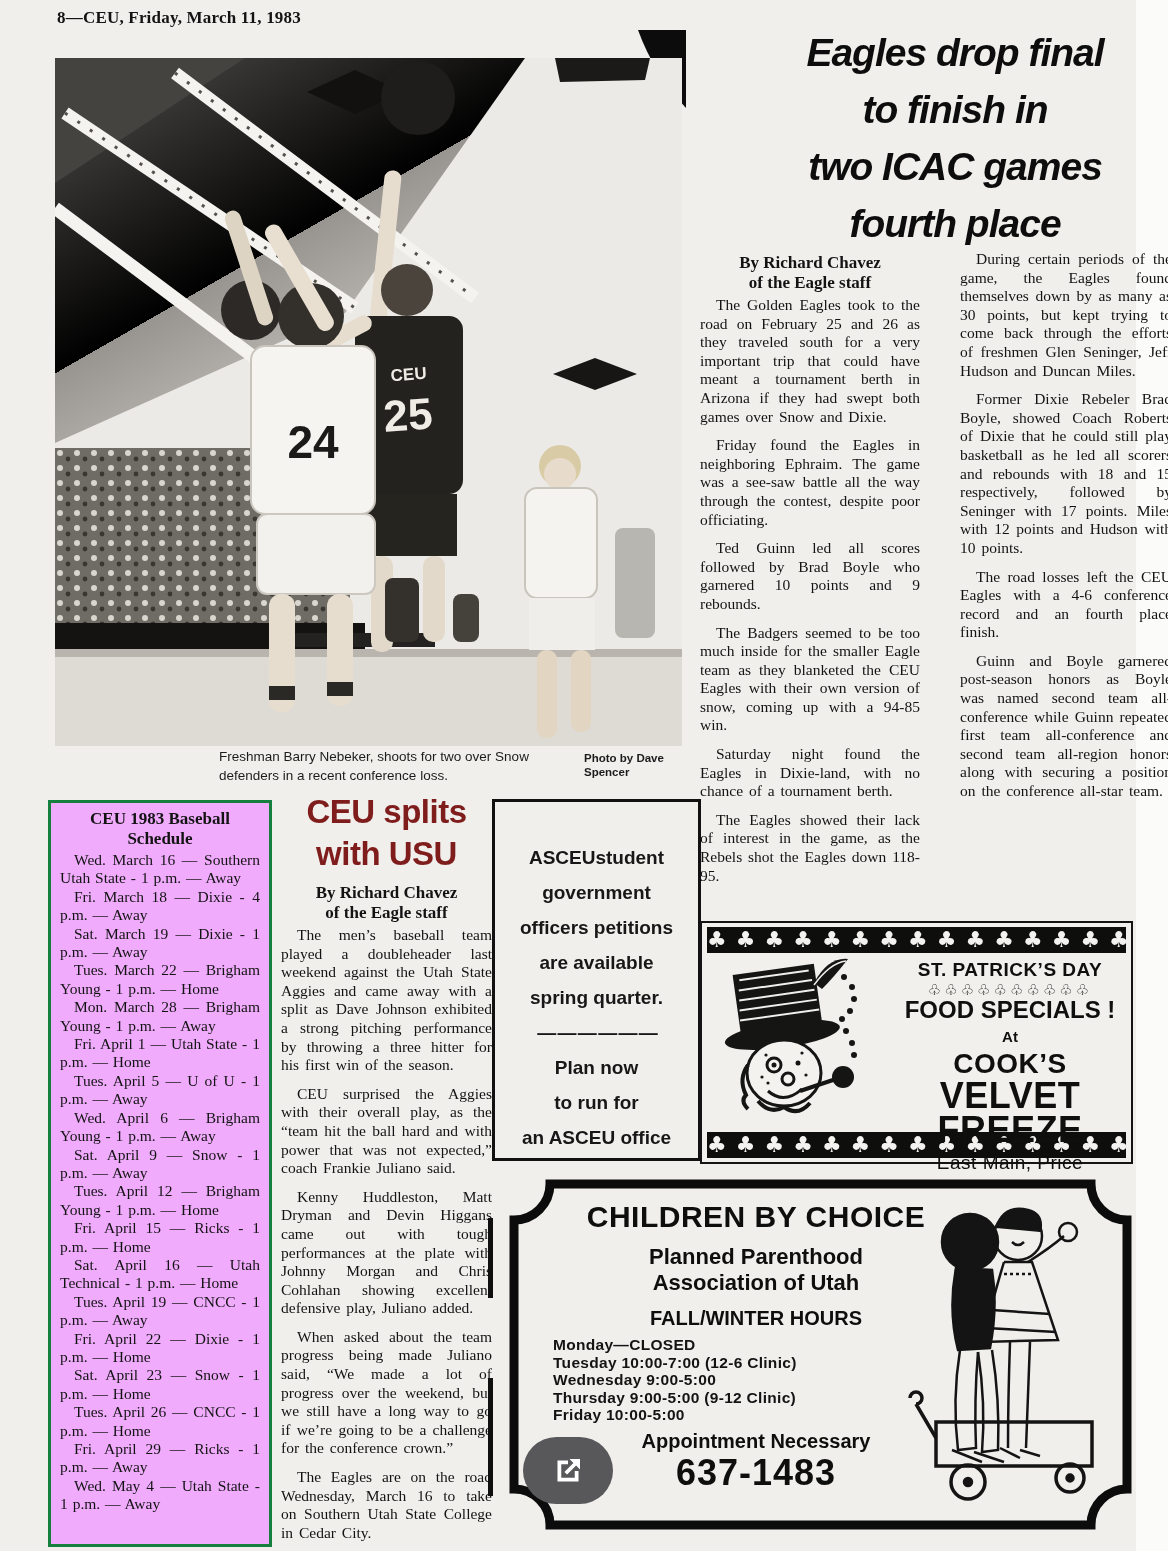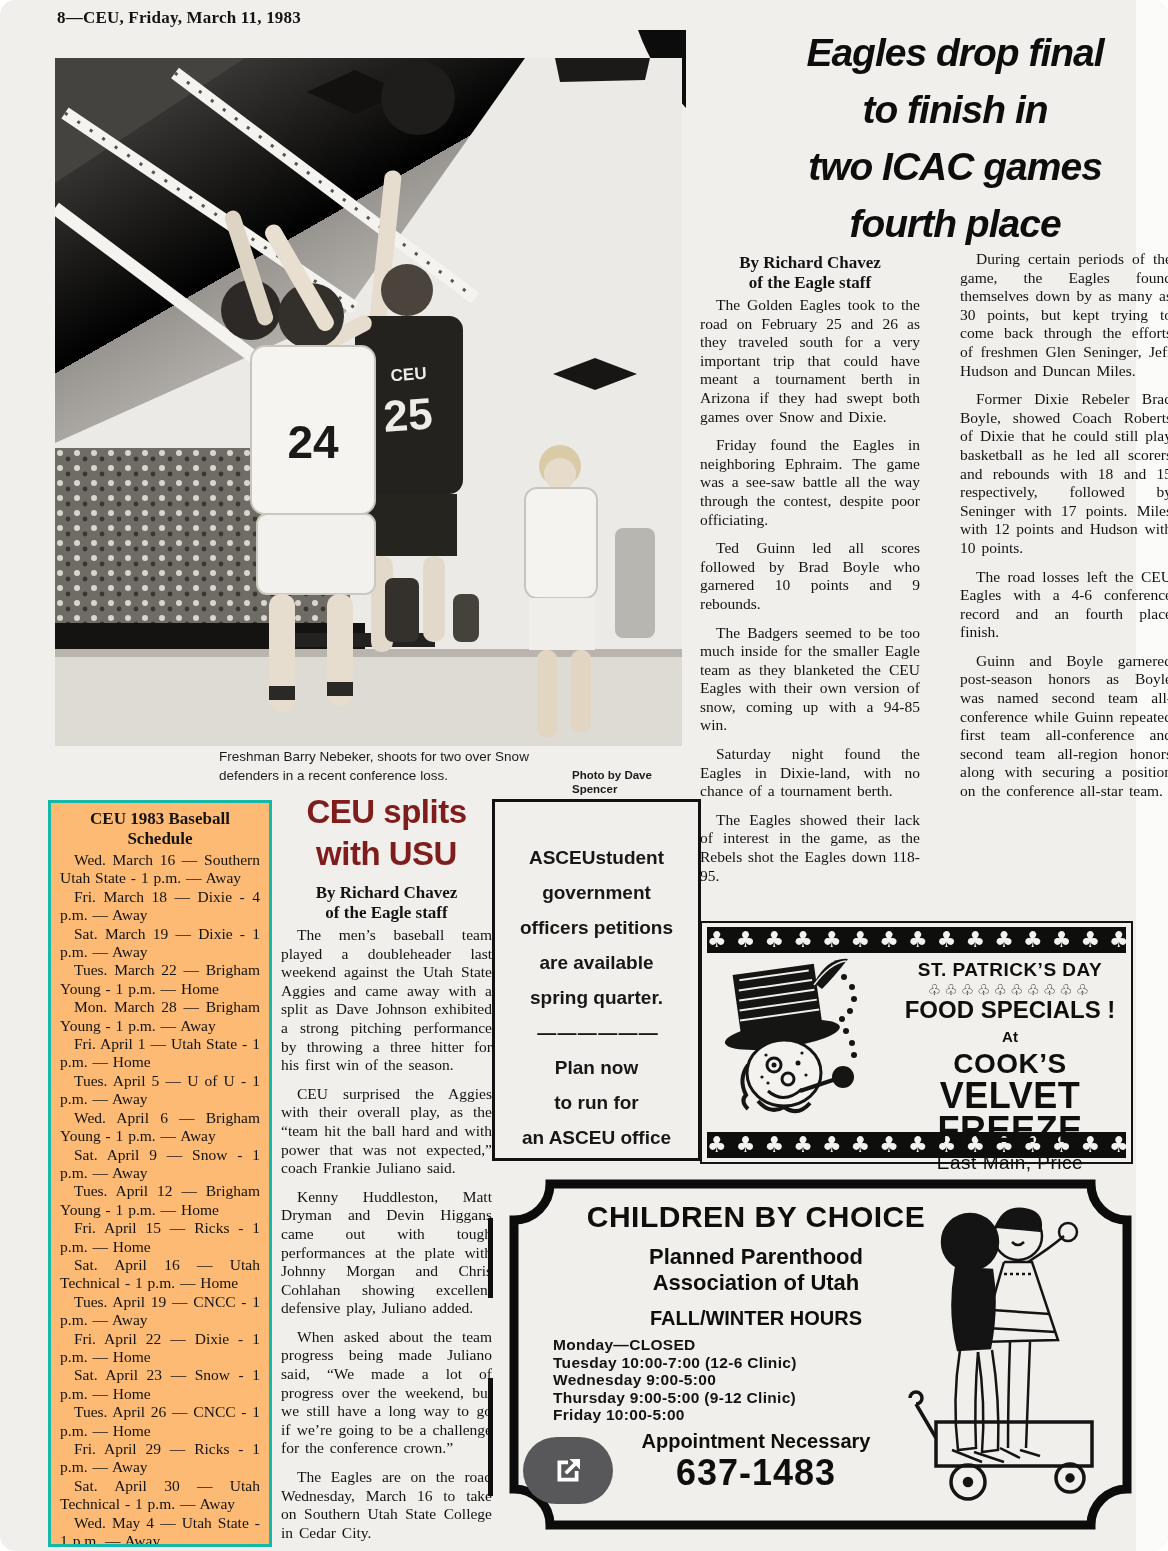--- a/index.html
+++ b/index.html
@@ -1,31 +1,31 @@
 <!DOCTYPE html>
 <html><head>
 <meta charset="utf-8">
 <style>
   html,body{margin:0;padding:0;background:#ffffff;}
   .page{position:relative;width:1168px;height:1551px;background:#f0efec;overflow:hidden;
-        font-family:"Liberation Serif",serif;color:#131313;border-radius:15px;}
+        font-family:"Liberation Serif",serif;color:#131313;}
   .abs{position:absolute;}
   .edge-strip{background:#fbfbfa;}
   
   .masthead{font:bold 17px/20px "Liberation Serif",serif;letter-spacing:.2px;}
   
   .headline{font:bold italic 39px/57px "Liberation Sans",sans-serif;text-align:center;letter-spacing:-1px;color:#0d0d0d;}
   
   .byline{font:bold 17px/20px "Liberation Serif",serif;text-align:center;}
   .col p{margin:0 0 10px 0;font:15.5px/1.2 "Liberation Serif",serif;text-align:justify;text-indent:16px;word-spacing:2px;}
   
   .caption{font:13.5px/19px "Liberation Sans",sans-serif;color:#1c1c1c;}
   .credit{font:bold 11.5px/14px "Liberation Sans",sans-serif;color:#1c1c1c;}
   
-  .schedbox{border:3px solid #14b8a6;background:#fdba74;padding:6px 9px 4px 9px;box-sizing:border-box;}
+  .schedbox{border:3px solid #15803d;background:#f0abfc;padding:6px 9px 4px 9px;box-sizing:border-box;}
   .schedbox h3{margin:0 0 2px 0;font:bold 17px/20px "Liberation Serif",serif;text-align:center;}
   .schedbox p{margin:0;font:15.5px/18.4px "Liberation Serif",serif;text-align:justify;text-indent:14px;word-spacing:1px;}
   
   .usu-title{font:bold 33px/42px "Liberation Sans",sans-serif;text-align:center;letter-spacing:-.5px;color:#7f1d1d;}
   
   .asceu{border:3px solid #111;box-sizing:border-box;text-align:center;
          font:bold 19px/35px "Liberation Sans",sans-serif;color:#171717;padding-top:38px;}
   
   .cooks{border:2px solid #141414;box-sizing:border-box;background:#f1f0ed;}
   .cooks-band{position:absolute;left:5px;right:5px;height:26px;background:#0e0e0c;color:#f3f2ef;
@@ -146,21 +146,21 @@
 
     <rect x="330" y="520" width="34" height="64" rx="8" fill="#34312c"></rect>
     <rect x="398" y="536" width="26" height="48" rx="8" fill="#45423c"></rect>
     <rect x="560" y="470" width="40" height="110" rx="8" fill="#8d8a83" opacity="0.55"></rect>
   </svg>
 
   <div class="abs caption" style="left:219px;top:747px;width:360px;">
     <div>Freshman Barry Nebeker, shoots for two over Snow</div>
     <div>defenders in a recent conference loss.</div>
   </div>
-  <div class="abs credit" style="left:572px;top:751px;width:120px;margin-top:17px;">Photo by Dave Spencer</div>
+  <div class="abs credit" style="left:584px;top:751px;width:120px;">Photo by Dave Spencer</div>
 
   <div class="abs headline" style="left:722px;top:24px;width:466px;">
     <div>Eagles drop final</div>
     <div>to finish in</div>
     <div>two ICAC games</div>
     <div>fourth place</div>
   </div>
 
   <div class="abs col" style="left:700px;top:253px;width:220px;height:672px;overflow:hidden;">
     <div class="byline">By Richard Chavez</div>
@@ -193,21 +193,20 @@
     <p>Wed. April 6 — Brigham Young - 1 p.m. — Away</p>
     <p>Sat. April 9 — Snow - 1 p.m. — Away</p>
     <p>Tues. April 12 — Brigham Young - 1 p.m. — Home</p>
     <p>Fri. April 15 — Ricks - 1 p.m. — Home</p>
     <p>Sat. April 16 — Utah Technical - 1 p.m. — Home</p>
     <p>Tues. April 19 — CNCC - 1 p.m. — Away</p>
     <p>Fri. April 22 — Dixie - 1 p.m. — Home</p>
     <p>Sat. April 23 — Snow - 1 p.m. — Home</p>
     <p>Tues. April 26 — CNCC - 1 p.m. — Home</p>
     <p>Fri. April 29 — Ricks - 1 p.m. — Away</p>
-    <p>Sat. April 30 — Utah Technical - 1 p.m. — Away</p>
     <p>Wed. May 4 — Utah State - 1 p.m. — Away</p>
   </div>
 
   <div class="abs" style="left:281px;top:791px;width:211px;">
     <div class="usu-title">CEU splits</div>
     <div class="usu-title">with USU</div>
     <div class="byline" style="margin-top:8px;">By Richard Chavez</div>
     <div class="byline" style="margin-bottom:3px;">of the Eagle staff</div>
     <div class="col">
       <p>The men’s baseball team played a doubleheader last weekend against the Utah State Aggies and came away with a split as Dave Johnson exhibited a strong pitching performance by throwing a three hitter for his first win of the season.</p>

